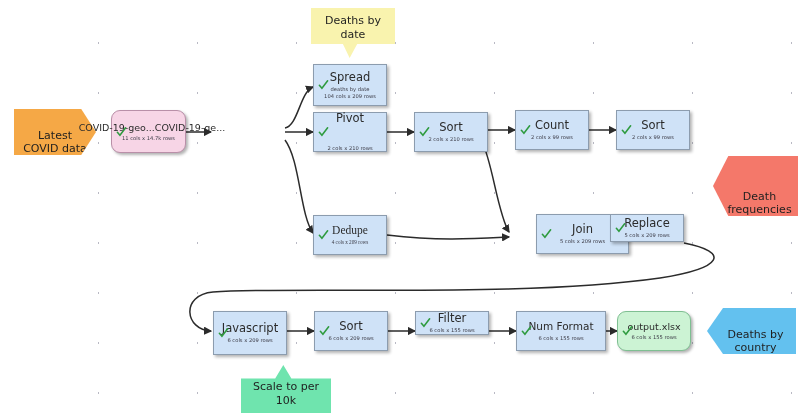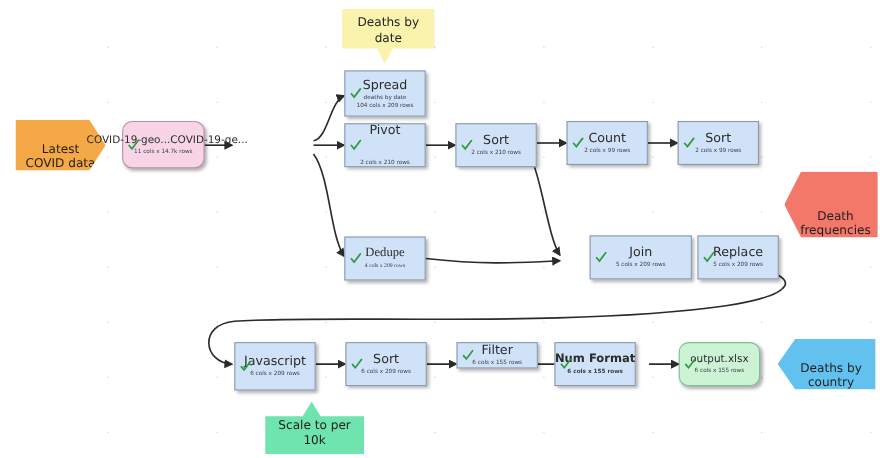--- a/index.html
+++ b/index.html
@@ -283,21 +283,21 @@
   </div>
 
   <div class="node" style="left:536px; top:214px; width:93px; height:40px;">
     <svg class="check" viewBox="0 0 12 12">
       <path d="M1.5 6.3 L4.3 9.6 L10.5 1.4" stroke="#2e9b3f" stroke-width="1.7" fill="none" stroke-linecap="round"></path>
     </svg>
     <div class="title">Join</div>
     <div class="meta">5 cols x 209 rows</div>
   </div>
 
-  <div class="node" style="left:610px; top:214px; width:74px; height:40px;margin-left:24px;">
+  <div class="node" style="left:610px; top:214px; width:74px; height:28px;">
     <svg class="check" viewBox="0 0 12 12">
       <path d="M1.5 6.3 L4.3 9.6 L10.5 1.4" stroke="#2e9b3f" stroke-width="1.7" fill="none" stroke-linecap="round"></path>
     </svg>
     <div class="title">Replace</div>
     <div class="meta">5 cols x 209 rows</div>
   </div>
 
   <div class="node" style="left:213px; top:311px; width:74px; height:44px;">
     <svg class="check" viewBox="0 0 12 12">
       <path d="M1.5 6.3 L4.3 9.6 L10.5 1.4" stroke="#2e9b3f" stroke-width="1.7" fill="none" stroke-linecap="round"></path>
@@ -315,21 +315,21 @@
   </div>
 
   <div class="node" style="left:415px; top:311px; width:74px; height:24px;">
     <svg class="check" viewBox="0 0 12 12">
       <path d="M1.5 6.3 L4.3 9.6 L10.5 1.4" stroke="#2e9b3f" stroke-width="1.7" fill="none" stroke-linecap="round"></path>
     </svg>
     <div class="title">Filter</div>
     <div class="meta">6 cols x 155 rows</div>
   </div>
 
-  <div class="node" style="left:504px; top:311px; width:74px; height:40px;font-weight:bold;">
+  <div class="node" style="left:516px; top:311px; width:90px; height:40px;">
     <svg class="check" viewBox="0 0 12 12">
       <path d="M1.5 6.3 L4.3 9.6 L10.5 1.4" stroke="#2e9b3f" stroke-width="1.7" fill="none" stroke-linecap="round"></path>
     </svg>
     <div class="title" style="font-size:10.5px;">Num Format</div>
     <div class="meta">6 cols x 155 rows</div>
   </div>
 
   <div class="node out" style="left:617px; top:311px; width:74px; height:40px;">
     <svg class="check" viewBox="0 0 12 12">
       <path d="M1.5 6.3 L4.3 9.6 L10.5 1.4" stroke="#2e9b3f" stroke-width="1.7" fill="none" stroke-linecap="round"></path>

